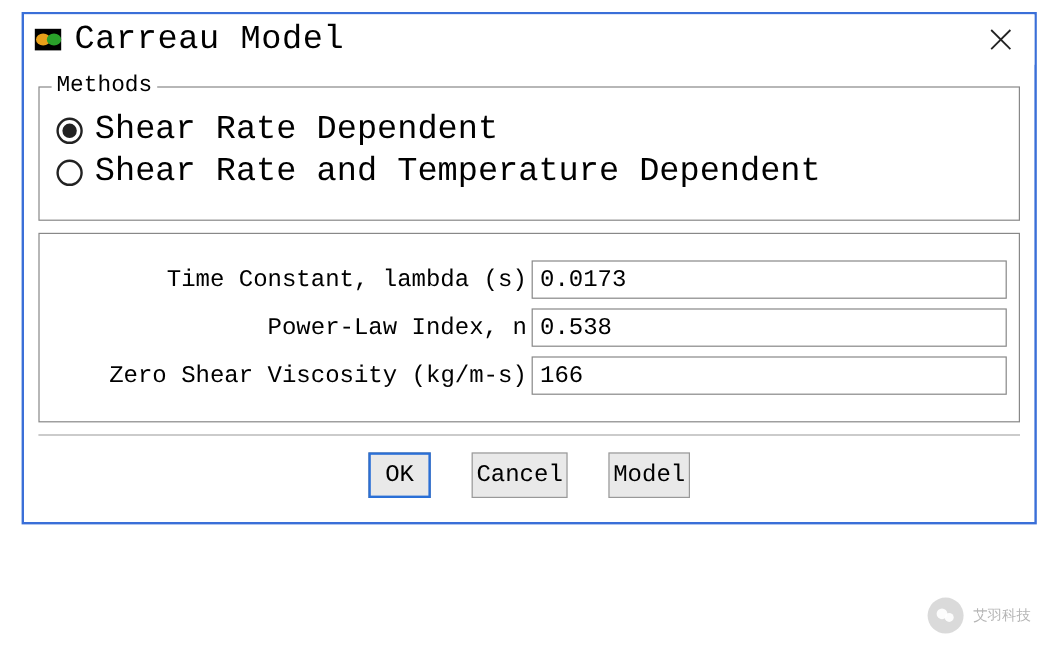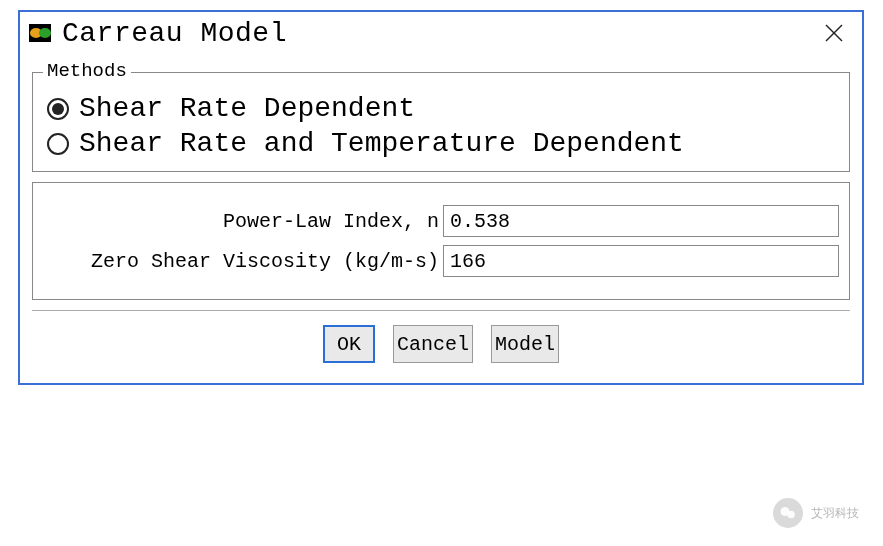--- a/index.html
+++ b/index.html
@@ -54,21 +54,21 @@
     justify-content: center;
     cursor: pointer;
   }
   .close-btn svg { stroke: #222; stroke-width: 1.5; }
   .content {
     padding: 6px 10px 10px 10px;
   }
   .groupbox {
     border: 1px solid #888;
     position: relative;
-    padding: 16px 12px 8px 12px;
+    padding: 16px 12px 20px 12px;
     margin: 12px 2px 6px 2px;
   }
   .groupbox-legend {
     position: absolute;
     top: -13px;
     left: 10px;
     background: #fff;
     padding: 0 4px;
     font-size: 19px;
   }
@@ -124,21 +124,21 @@
     outline: none;
   }
   .separator {
     border: none;
     border-top: 1px solid #aaa;
     margin: 10px 2px 14px 2px;
   }
   .button-row {
     display: flex;
     justify-content: center;
-    gap: 18px;
+    gap: 34px;
     padding-bottom: 10px;
     align-items: flex-end;
   }
   .btn {
     min-width: 56px;
     height: 38px;
     padding: 0 3px;
     background: #e9e9e9;
     border: 1px solid #999;
     font-family: inherit;
@@ -212,20 +212,24 @@
       </div>
 
       <div class="radio-row">
         <span class="radio-outer"></span>
         <span class="radio-label">Shear Rate and Temperature Dependent</span>
       </div>
     </div>
 
     <div class="params-box">
       <div class="param-row">
+        <div class="param-label">Time Constant, lambda (s)</div>
+        <input class="param-input" value="0.0173" style="">
+      </div>
+      <div class="param-row">
         <div class="param-label">Power-Law Index, n</div>
         <input class="param-input" value="0.538" style="">
       </div>
       <div class="param-row">
         <div class="param-label">Zero Shear Viscosity (kg/m-s)</div>
         <input class="param-input" value="166" style="">
       </div>
     </div>
 
     <hr class="separator">

